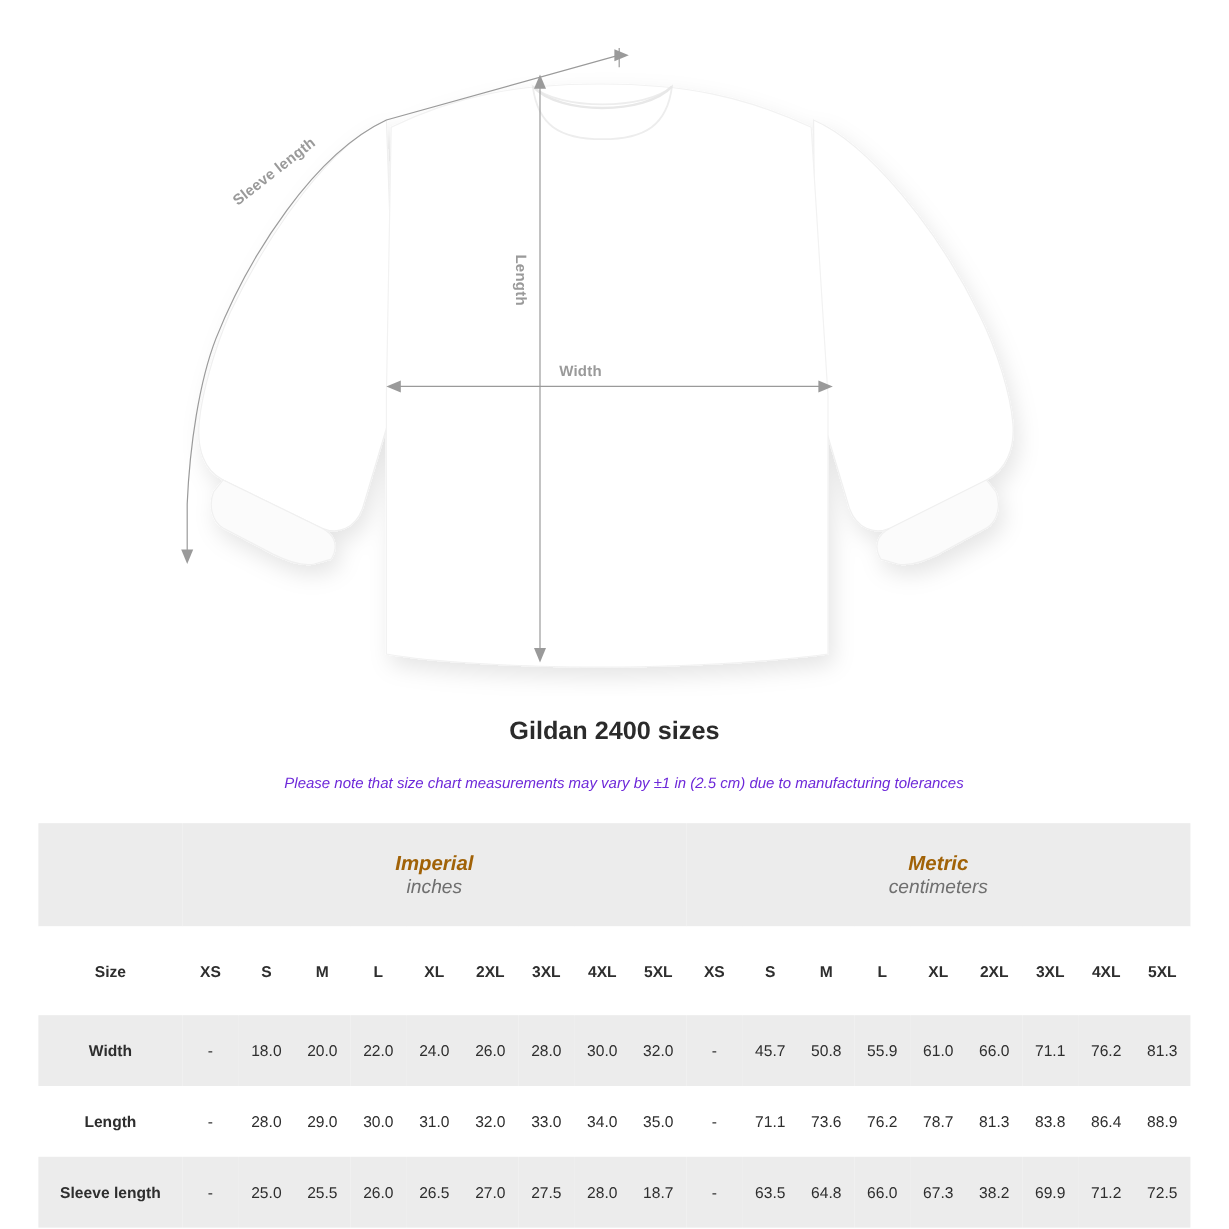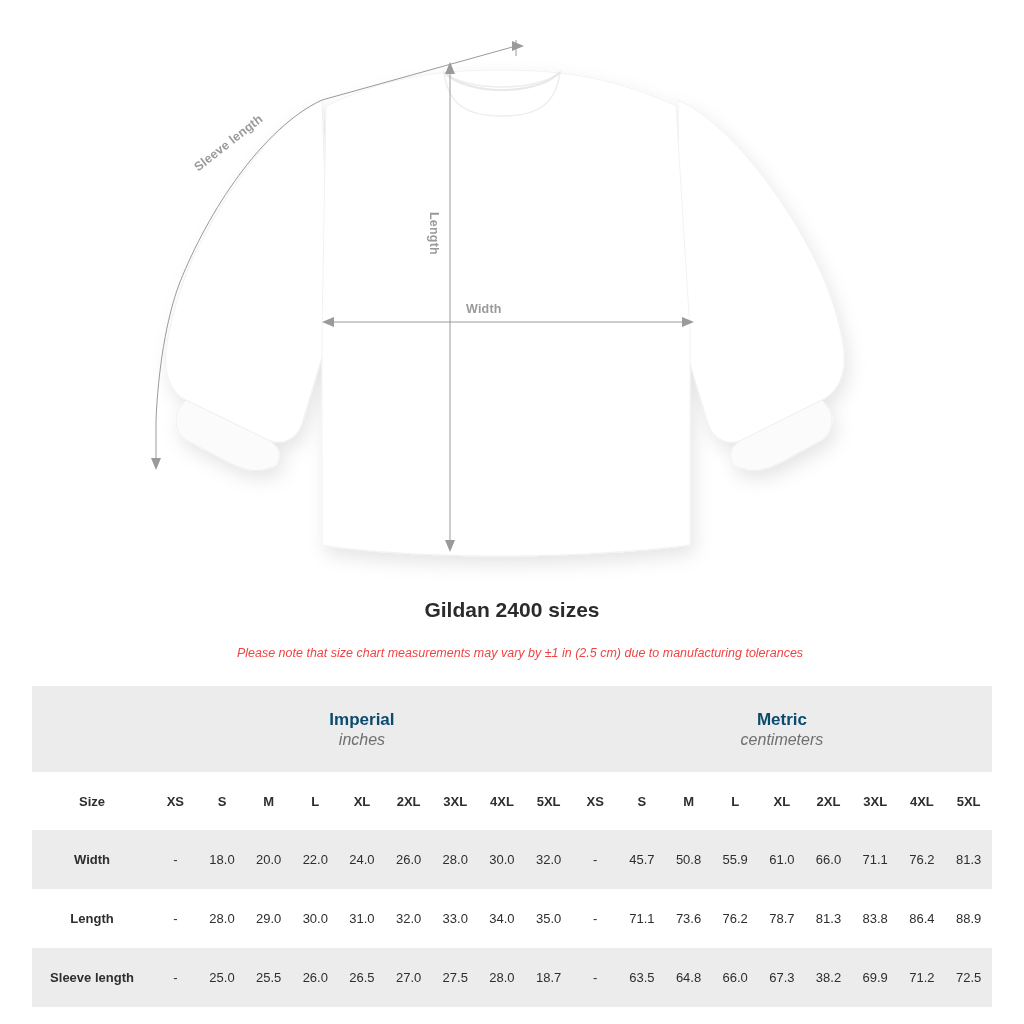--- a/index.html
+++ b/index.html
@@ -52,21 +52,21 @@
   }
   .chart-title {
     font-size: 21px;
     font-weight: bold;
     color: #2b2b2b;
     margin: 0 0 24px 0;
   }
   .chart-note {
     font-size: 12.5px;
     font-style: italic;
-    color: #ef4444;
+    color: #6d28d9;
     margin: 0;
     padding-left: 16px;
   }
 
   
   .table-wrap {
     margin: 26px 32px 0 32px;
   }
   table.size-table {
     border-collapse: collapse;
@@ -81,32 +81,33 @@
     padding: 0;
     border: none;
   }
   .unit-row td {
     background: #ececec;
     height: 86px;
     vertical-align: middle;
   }
   .unit-name {
     font-size: 17px;
-    font-weight: bold;
-    color: #0c4a6e;
+    font-style: italic;
+    font-weight: bold;
+    color: #a16207;
     line-height: 1.3;
   }
   .unit-sub {
     font-size: 16px;
     font-style: italic;
     color: #6f6f6f;
   }
   .head-row td {
     background: #ffffff;
-    height: 58px;
+    height: 74px;
     font-weight: bold;
     font-size: 13.5px;
     color: #2b2b2b;
     vertical-align: middle;
   }
   .head-row td.rowhead {
     background: #ffffff;
   }
   .data-row td {
     height: 59px;

